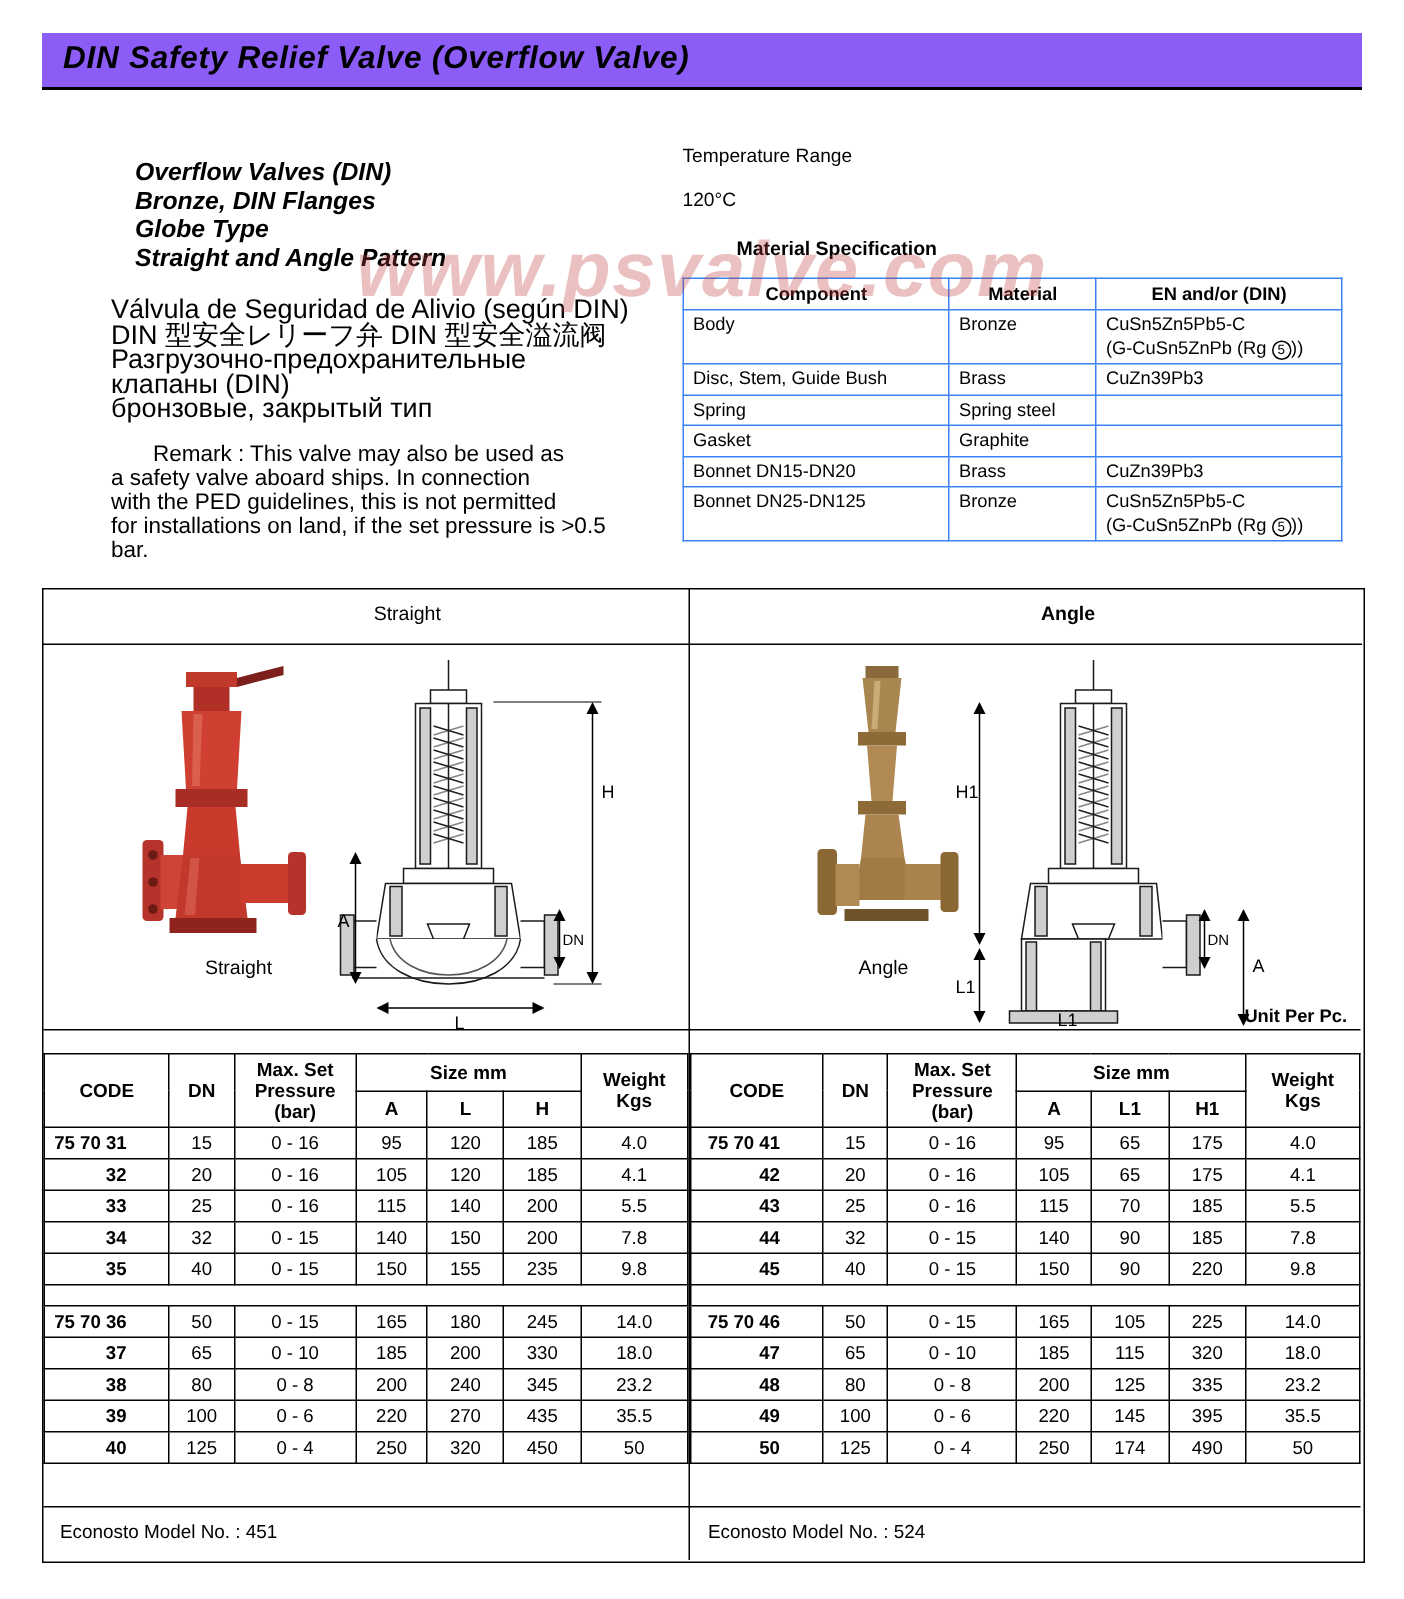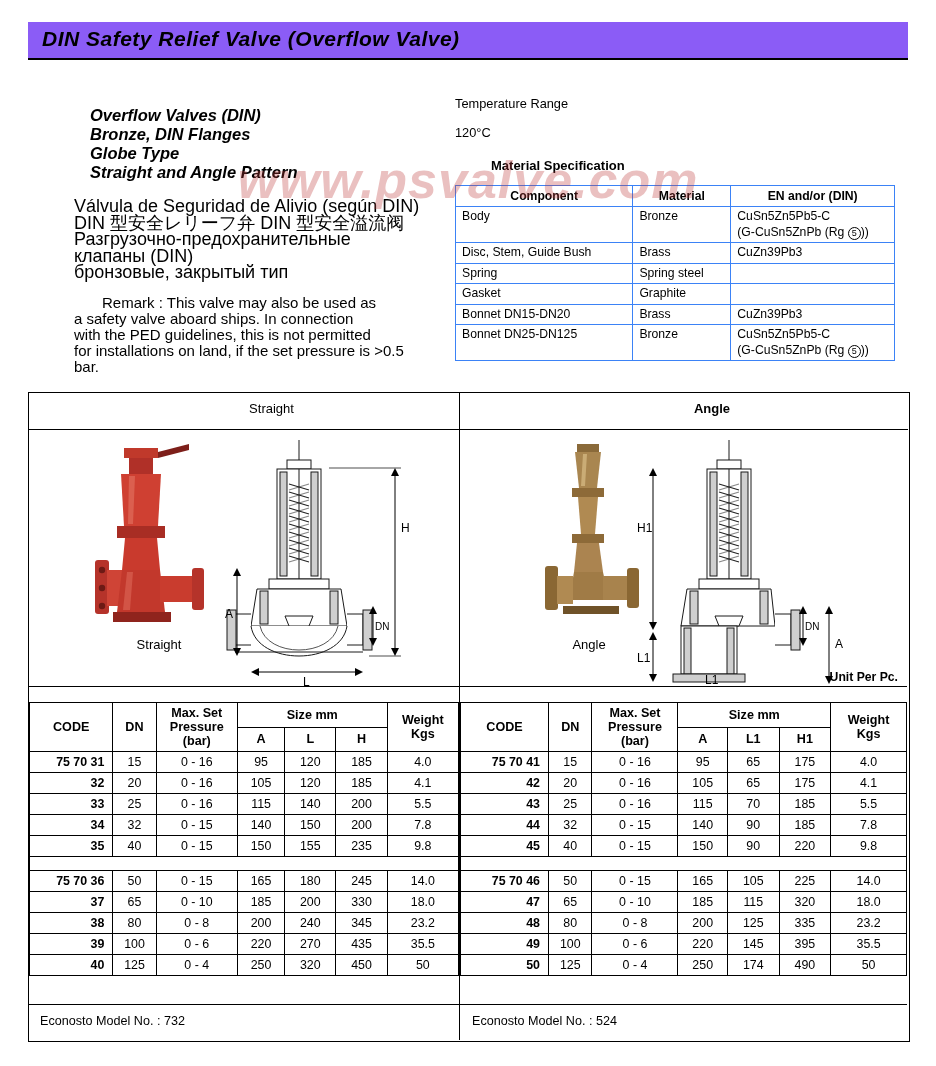--- a/index.html
+++ b/index.html
@@ -81,21 +81,21 @@
     font-size:52px;font-weight:bold;font-style:italic;
     color:rgba(190,60,60,.32);
     pointer-events:none;letter-spacing:1px;
     z-index:6;
   }
 
   
   .spectbl{position:absolute;border-collapse:collapse;font-size:12.4px;}
   .spectbl td,.spectbl th{border:1px solid #000;text-align:center;}
   .spectbl .hdr td{font-weight:bold;font-size:12.6px;padding:3px 2px;}
-  .spectbl td.code{font-weight:bold;text-align:right;padding-right:8px;}
+  .spectbl td.code{font-weight:bold;text-align:right;padding-right:28px;}
   .spectbl td.data{padding:3px 2px;}
   .thickline{border-top:1px solid #000 !important;}
 
   .footer-note{
     position:absolute;font-size:12.6px;
   }
   .unitper{position:absolute;right:38px;top:670px;font-size:12.2px;font-weight:bold;}
 
   
   svg{display:block;}
@@ -597,18 +597,18 @@
       <td class="data">125</td>
       <td class="data">0 - 4</td>
       <td class="data">250</td>
       <td class="data">174</td>
       <td class="data">490</td>
       <td class="data">50</td>
     </tr>
   </tbody>
     </table>
 
-  <div class="footer-note" style="left:40px;top:1014px;">Econosto Model No. : 732</div>
+  <div class="footer-note" style="left:40px;top:1014px;">Econosto Model No. : 451</div>
   <div class="footer-note" style="left:472px;top:1014px;">Econosto Model No. : 524</div>
 
   <div style="position:absolute;left:29px;top:1004px;width:878px;height:1px;background:#000;"></div>
 
 </div>
 
 </body></html>

